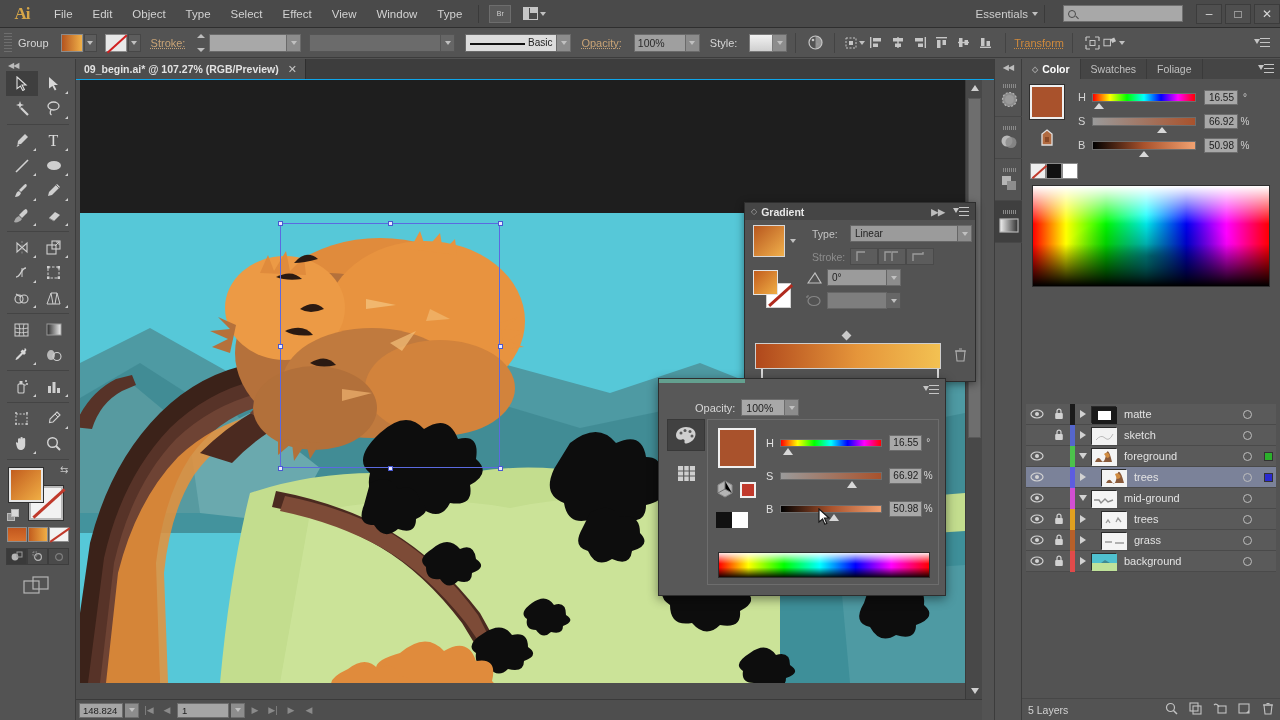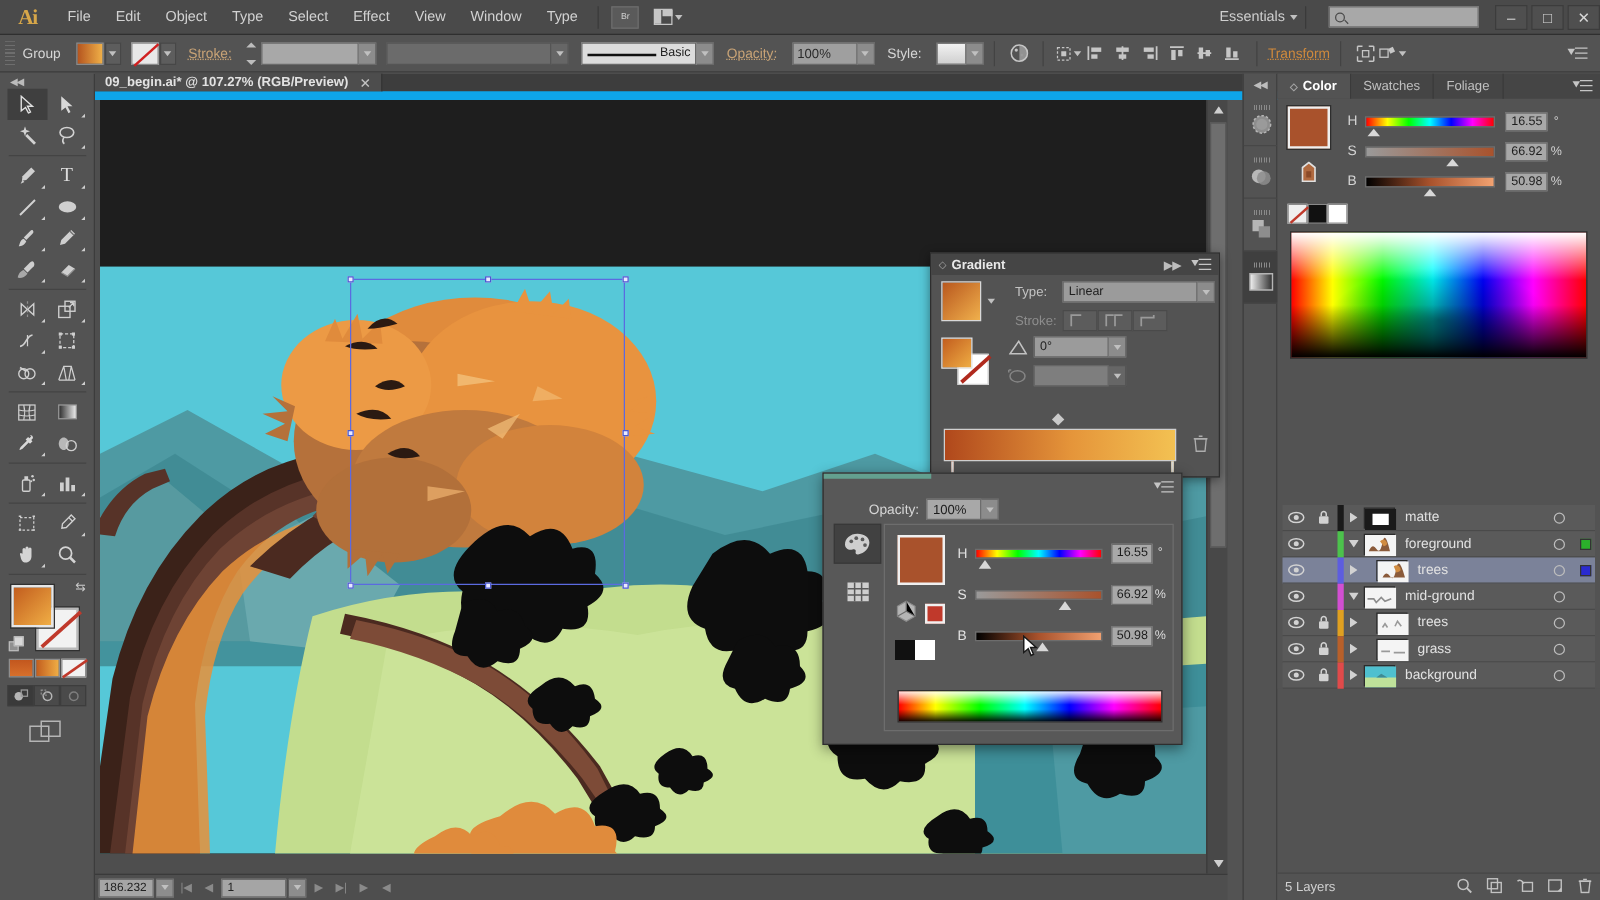--- a/index.html
+++ b/index.html
@@ -130,21 +130,21 @@
   .fsm.c:after{content:"";position:absolute;left:-2px;top:6px;width:24px;height:2px;background:#c0392b;transform:rotate(-35deg);}
   .scr-modes{ display:flex; width:64px; margin:6px auto 0; justify-content:center;}
   .scrm{ width:21px;height:17px; background:#4a4a4a; border:1px solid #3d3d3d;
     display:flex;align-items:center;justify-content:center;}
   .scrm.on{background:#3a3a3a;}
   .tb-bottom{ display:flex;justify-content:center; margin-top:10px;}
 
   
   .tabbar{
     position:absolute; left:76px; top:59px; width:1204px; height:21px;
-    background:#3d3d3d; border-bottom:7px solid #0ea5e9; display:flex; align-items:stretch;
+    background:#3d3d3d; border-bottom:1px solid #0ea5e9; display:flex; align-items:stretch;
   }
   .doctab{
     background:#4d4d4d; color:#e2e2e2; font-size:10.5px; font-weight:bold;
     display:flex;align-items:center; padding:0 8px; border-right:1px solid #2f2f2f;
   }
   .doctab .x{ margin-left:9px; color:#c3c3c3; font-size:11px; font-weight:normal;}
 
   
   .canvaswrap{
     position:absolute; left:76px; top:80px; width:906px; height:619px;
@@ -855,21 +855,21 @@
       <div class="vthumb"></div>
       <div class="arrowbot" style="position:absolute;bottom:0">
         <svg width="8" height="6" viewBox="0 0 8 6">
             <path d="M4 6L0 0h8z" fill="#cfcfcf"></path>
           </svg>
       </div>
     </div>
   </div>
 
   <div class="statusbar">
-    <div class="zoomfield">186.232</div>
+    <div class="zoomfield">148.824</div>
     <div class="sb-drop">
         <span class="tri-d"></span>
       </div>
     <div class="navbtn">|◀</div>
     <div class="navbtn">◀</div>
     <div class="pagefield">1</div>
     <div class="sb-drop">
         <span class="tri-d"></span>
       </div>
     <div class="navbtn">▶</div>
@@ -1010,20 +1010,44 @@
             <div class="ltri">
               <svg width="6" height="8" viewBox="0 0 6 8">
                 <path d="M0 0v8l6-4z" fill="#d2d2d2"></path>
               </svg>
             </div>
             <div class="lthumb"><svg width="25" height="17" viewBox="0 0 25 17">
                 <rect width="25" height="17" fill="#1a1a1a"></rect>
                 <rect x="6" y="4" width="13" height="9" fill="#fff"></rect>
               </svg></div>
             <div class="lname">matte</div>
+            <div class="ltarget">
+              <span class="tcircle"></span>
+            </div>
+            <div style="width: 16px; display: flex; justify-content: center;"></div>
+          </div>
+          <div class="lrow">
+            <div class="lcell-eye"></div>
+            <div class="lcell-lock">
+              <svg width="10" height="12" viewBox="0 0 10 12">
+                <path d="M3 5V3.2a2 2 0 014 0V5" fill="none" stroke="#d2d2d2" stroke-width="1.2"></path>
+                <rect x="1.2" y="5" width="7.6" height="6" rx="1" fill="#d2d2d2"></rect>
+              </svg>
+            </div>
+            <div class="lcolor" style="background: rgb(85, 102, 204);"></div>
+            <div class="ltri">
+              <svg width="6" height="8" viewBox="0 0 6 8">
+                <path d="M0 0v8l6-4z" fill="#d2d2d2"></path>
+              </svg>
+            </div>
+            <div class="lthumb"><svg width="25" height="17" viewBox="0 0 25 17">
+                <rect width="25" height="17" fill="#f2f2f2"></rect>
+                <path d="M4 12q5-6 9-2t8-4" stroke="#bbb" stroke-width="1" fill="none"></path>
+              </svg></div>
+            <div class="lname">sketch</div>
             <div class="ltarget">
               <span class="tcircle"></span>
             </div>
             <div style="width: 16px; display: flex; justify-content: center;"></div>
           </div>
           <div class="lrow">
             <div class="lcell-eye">
               <svg width="14" height="10" viewBox="0 0 14 10">
                 <ellipse cx="7" cy="5" rx="6" ry="4" fill="none" stroke="#d2d2d2" stroke-width="1.2"></ellipse>
                 <circle cx="7" cy="5" r="2" fill="#d2d2d2"></circle>

